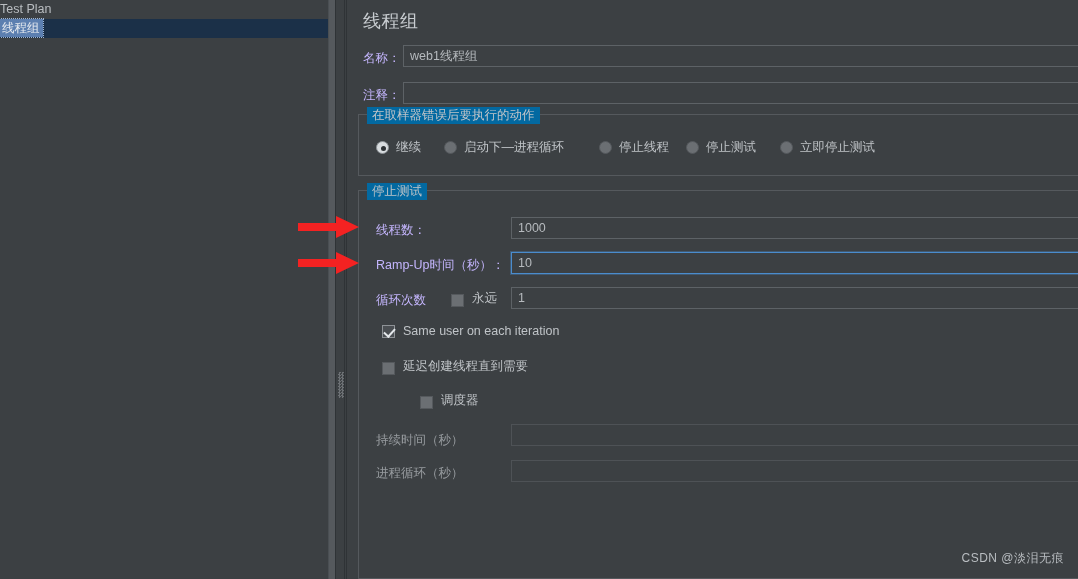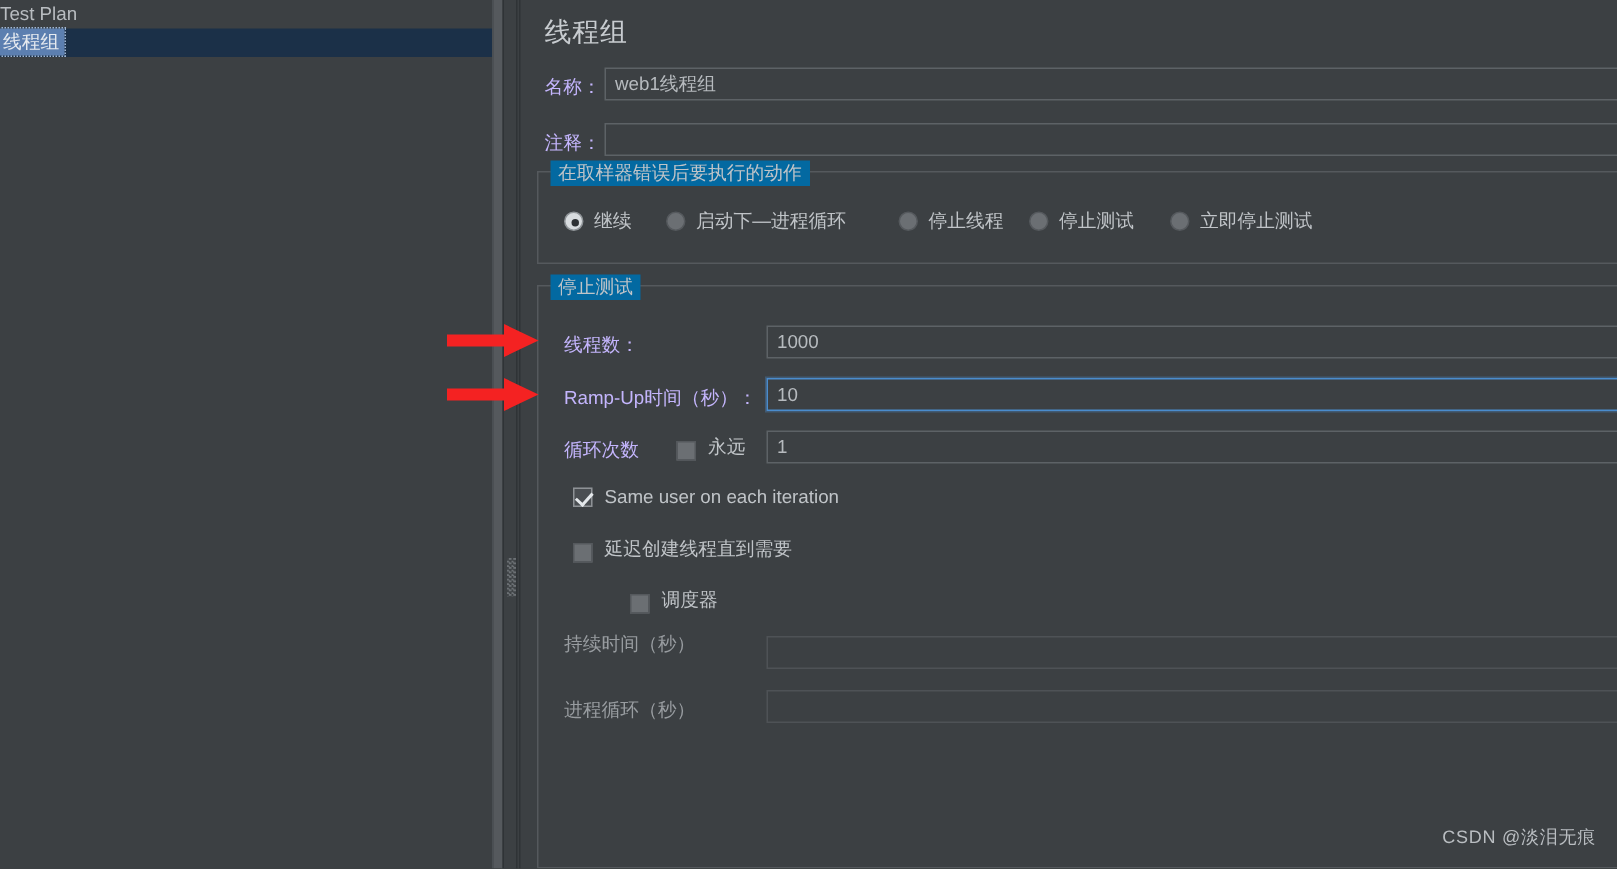--- a/index.html
+++ b/index.html
@@ -310,21 +310,21 @@
       <div class="check-item" style="left:23px; top:167px;">
         <span class="check-mark"></span>
         <span class="check-text">延迟创建线程直到需要</span>
       </div>
 
       <div class="check-item" style="left:33px; top:201px;padding-left:28px;">
         <span class="check-mark"></span>
         <span class="check-text">调度器</span>
       </div>
 
-      <div class="field-label" style="left:17px; top:230px; color:#989ca0;">持续时间（秒）</div>
+      <div class="field-label" style="left:17px; top:241px; color:#989ca0;">持续时间（秒）</div>
       <input class="text-input disabled" type="text" style="left: 152px; top: 233px; width: 640px;" value="">
 
       <div class="field-label" style="left:17px; top:274px; color:#989ca0;">进程循环（秒）</div>
       <input class="text-input disabled" type="text" style="left: 152px; top: 269px; width: 640px;" value="">
     </div>
 
     <div id="watermark">CSDN @淡泪无痕</div>
   </div>
 
   <svg class="arrow" style="left:298px; top:216px;" width="62" height="22" viewBox="0 0 62 22">

